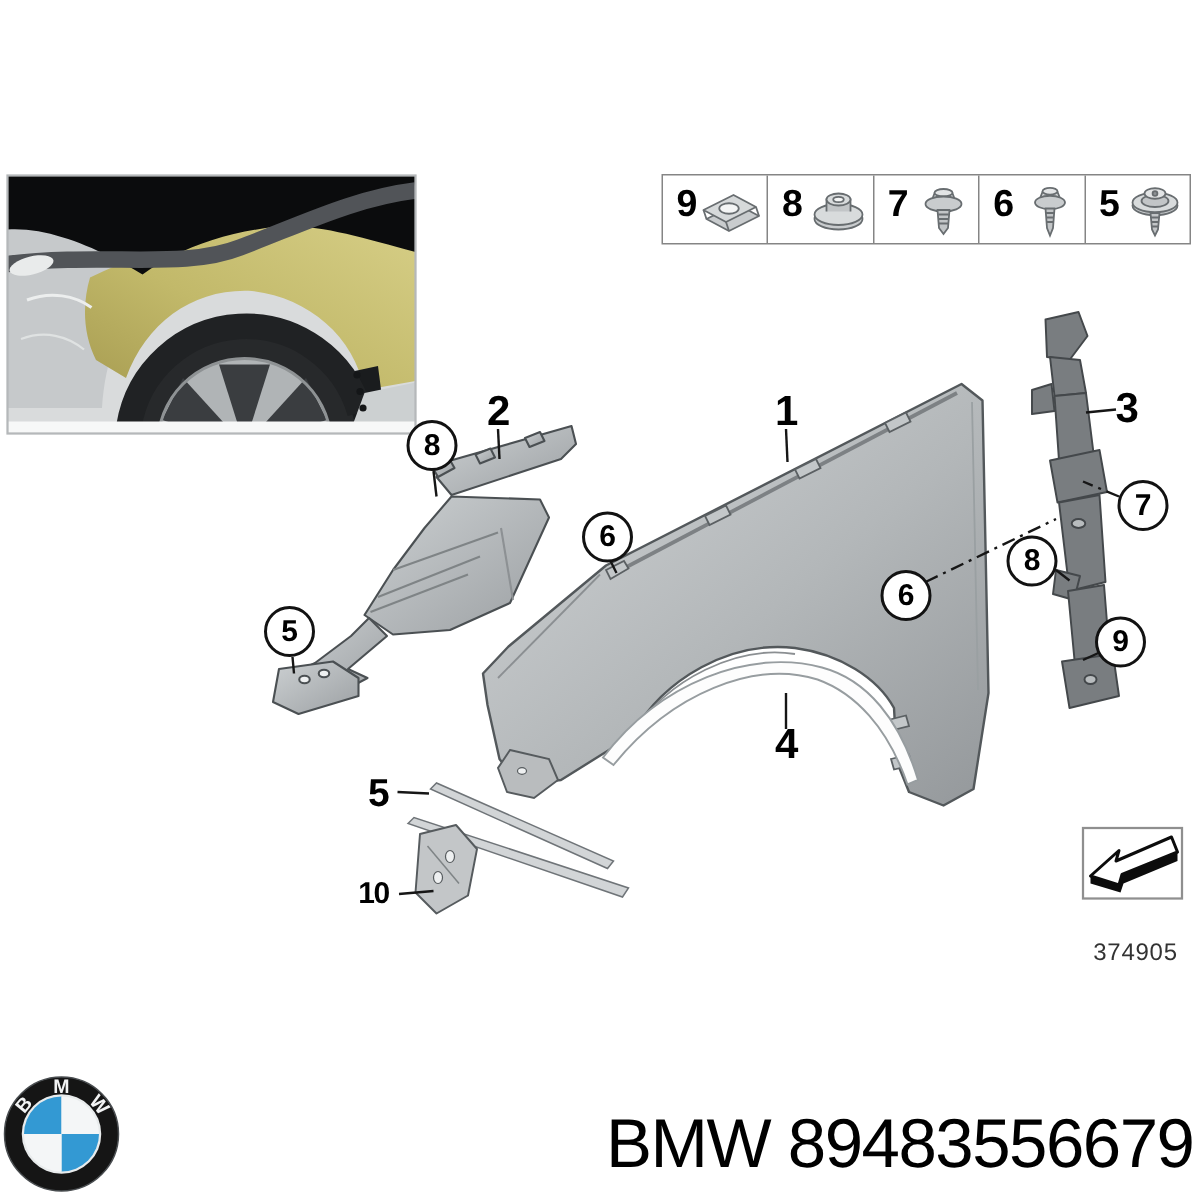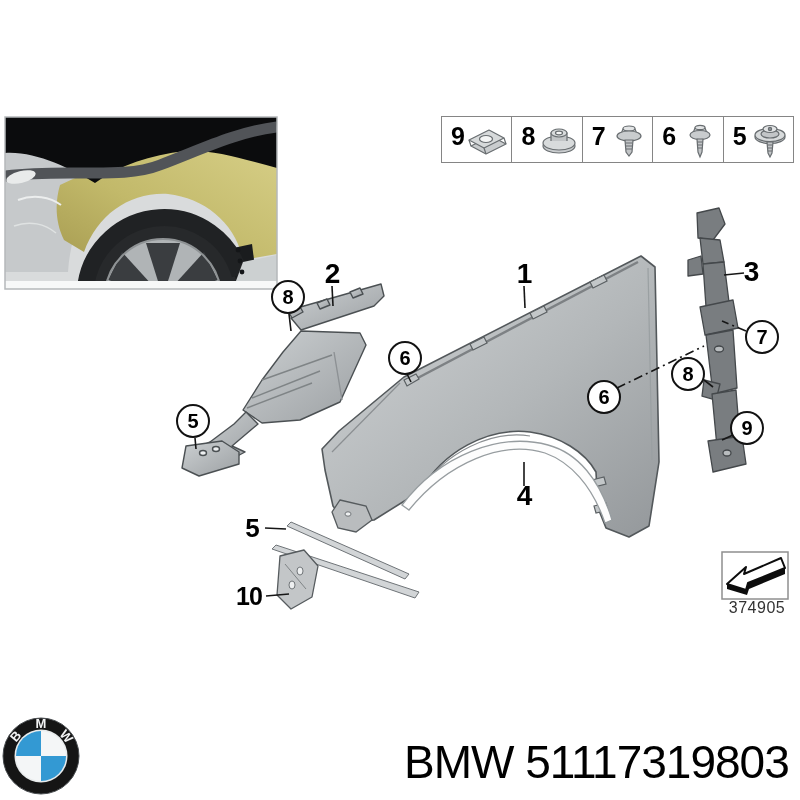--- a/index.html
+++ b/index.html
@@ -13,21 +13,21 @@
   
   .plabel{position:absolute;transform:translate(-50%,-50%);font-weight:bold;font-size:28px;
           letter-spacing:-1px;line-height:1;}
   
   .legend{position:absolute;left:441px;top:116px;width:353px;height:47px;box-sizing:border-box;
           border:1px solid #858585;background:#fff;display:flex;}
   .legend-cell{flex:1;position:relative;border-left:1px solid #858585;}
   .legend-cell:first-child{border-left:none;}
   .legend-num{position:absolute;left:9px;top:7px;font-weight:bold;font-size:25px;line-height:1;}
   .legend-icon{position:absolute;right:1px;top:2px;}
-  .refcode{position:absolute;left:757px;top:608px;transform:translate(-50%,-50%);
+  .refcode{position:absolute;left:757px;top:636px;transform:translate(-50%,-50%);
            font-size:16px;color:#333;letter-spacing:.5px;}
   .footer-text{position:absolute;left:404px;top:735px;font-size:46px;letter-spacing:-1px;
                white-space:nowrap;color:#000;}
 </style>
 </head>
 <body>
 
 <div class="stage">
 
   <svg class="art" width="800" height="800" viewBox="0 0 800 800">
@@ -258,21 +258,21 @@
           <path d="M 21.3 26 L 26.7 26 M 21.5 29 L 26.5 29 M 21.8 32 L 26.2 32" fill="none"></path>
         </g>
       </svg>
     </div>
   </div>
 
   <span class="plabel" style="left:524px;top:274px;">1</span>
   <span class="plabel" style="left:332px;top:274px;">2</span>
   <span class="plabel" style="left:751px;top:272px;">3</span>
   <span class="plabel" style="left:524px;top:496px;">4</span>
-  <span class="plabel" style="left:249px;top:596px;font-size:25px;">10</span>
+  <span class="plabel" style="left:249px;top:596px;font-size:20px;">10</span>
   <span class="plabel" style="left:252px;top:528px;font-size:26px;">5</span>
 
   <div class="callout" style="left:288px;top:297px;">
       <span>8</span>
     </div>
   <div class="callout" style="left:193px;top:421px;">
       <span>5</span>
     </div>
   <div class="callout" style="left:405px;top:358px;">
       <span>6</span>
@@ -284,15 +284,15 @@
       <span>7</span>
     </div>
   <div class="callout" style="left:688px;top:374px;">
       <span>8</span>
     </div>
   <div class="callout" style="left:747px;top:428px;">
       <span>9</span>
     </div>
 
   <span class="refcode">374905</span>
-  <div class="footer-text">BMW 51117319803</div>
+  <div class="footer-text">BMW 89483556679</div>
 
 </div>
 
 </body></html>

